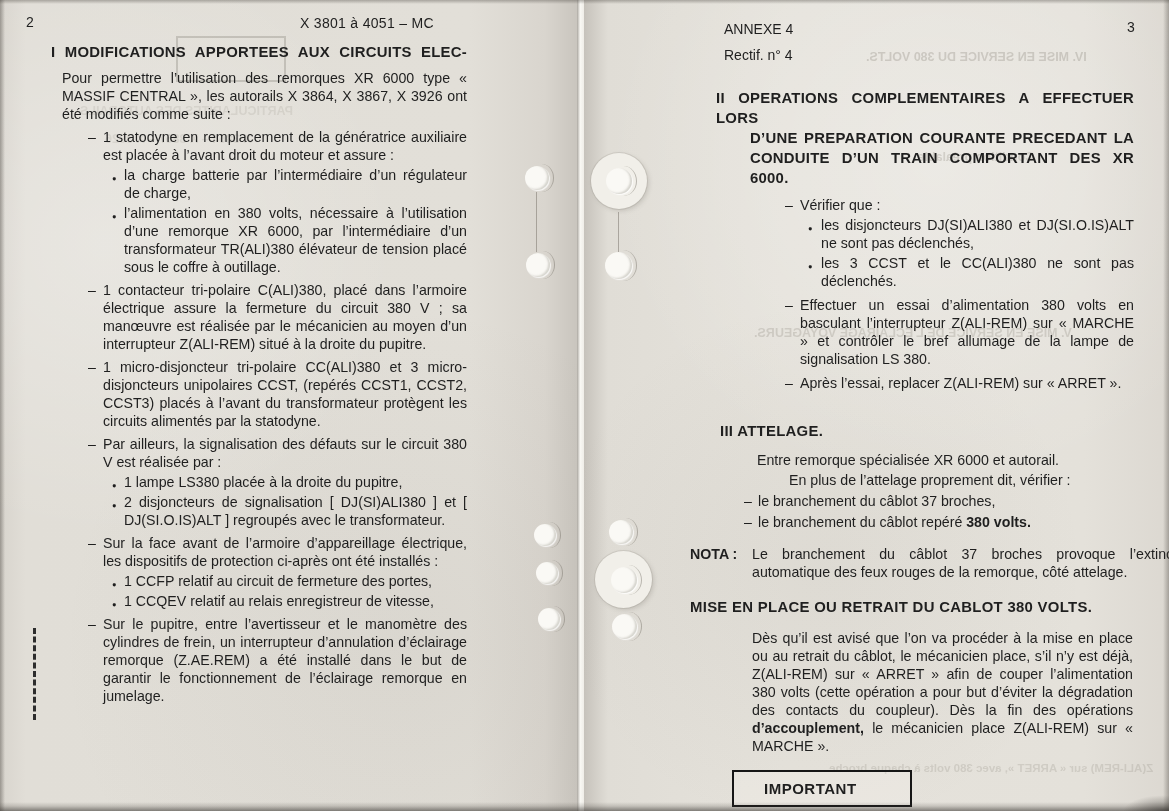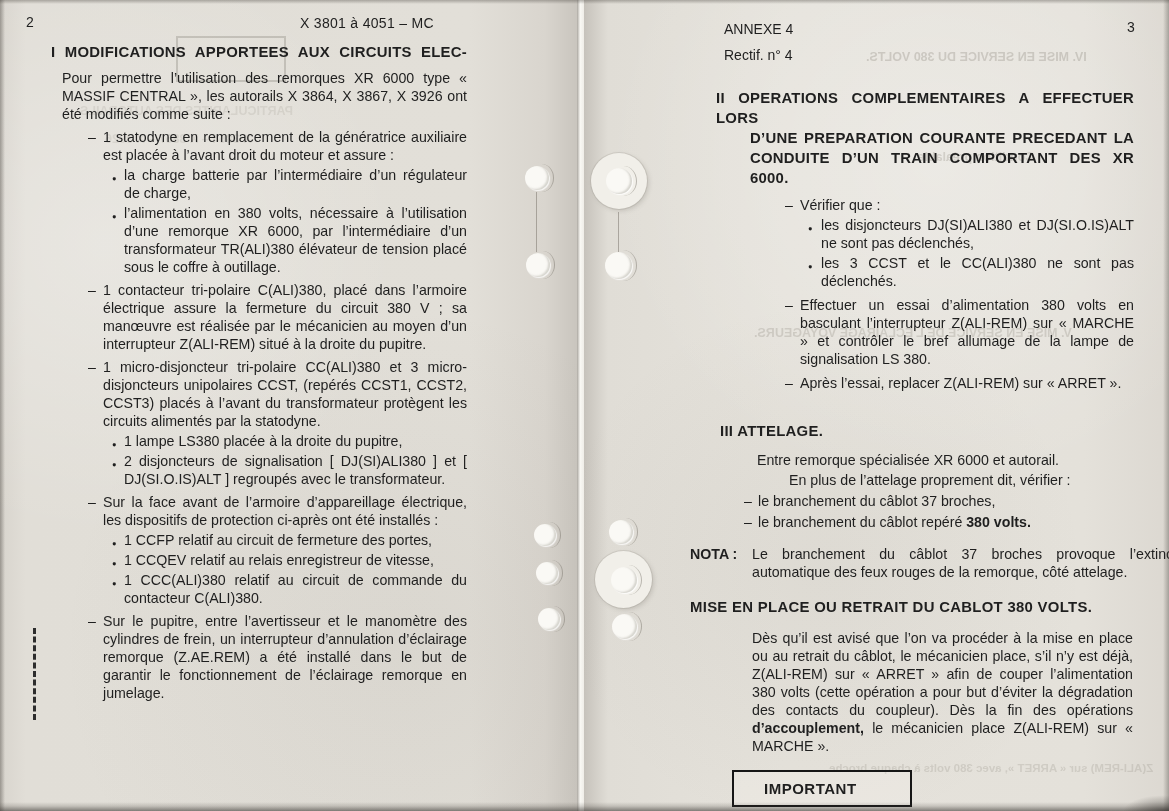--- a/index.html
+++ b/index.html
@@ -107,27 +107,27 @@
       <p class="intro">Pour permettre l’utilisation des remorques XR 6000 type « MASSIF CENTRAL », les autorails X 3864, X 3867, X 3926 ont été modifiés comme suite :</p>
 
       <div class="ditem">1 statodyne en remplacement de la génératrice auxiliaire est placée à l’avant droit du moteur et assure :</div>
       <div class="bitem">la charge batterie par l’intermédiaire d’un régulateur de charge,</div>
       <div class="bitem">l’alimentation en 380 volts, nécessaire à l’utilisation d’une remorque XR 6000, par l’intermédiaire d’un transformateur TR(ALI)380 élévateur de tension placé sous le coffre à outillage.</div>
 
       <div class="ditem">1 contacteur tri-polaire C(ALI)380, placé dans l’armoire électrique assure la fermeture du circuit 380 V ; sa manœuvre est réalisée par le mécanicien au moyen d’un interrupteur Z(ALI-REM) situé à la droite du pupitre.</div>
 
       <div class="ditem">1 micro-disjoncteur tri-polaire CC(ALI)380 et 3 micro-disjoncteurs unipolaires CCST, (repérés CCST1, CCST2, CCST3) placés à l’avant du transformateur protègent les circuits alimentés par la statodyne.</div>
 
+      <div class="ditem">Par ailleurs, la signalisation des défauts sur le circuit 380 V est réalisée par :</div>
       <div class="bitem">1 lampe LS380 placée à la droite du pupitre,</div>
       <div class="bitem">2 disjoncteurs de signalisation [ DJ(SI)ALI380 ] et [ DJ(SI.O.IS)ALT ] regroupés avec le transformateur.</div>
 
       <div class="ditem">Sur la face avant de l’armoire d’appareillage électrique, les dispositifs de protection ci-après ont été installés :</div>
       <div class="bitem">1 CCFP relatif au circuit de fermeture des portes,</div>
       <div class="bitem">1 CCQEV relatif au relais enregistreur de vitesse,</div>
-      <div class="bitem">1 CCC(ALI)380 relatif au circuit de commande du contacteur C(ALI)380.</div>
 
       <div class="ditem">Sur le pupitre, entre l’avertisseur et le manomètre des cylindres de frein, un interrupteur d’annulation d’éclairage remorque (Z.AE.REM) a été installé dans le but de garantir le fonctionnement de l’éclairage remorque en jumelage.</div>
     </div>
 
     <div class="change-bar"></div>
   </div>
 
   <div class="gutter-line"></div>
 
   <div class="page page-right">

